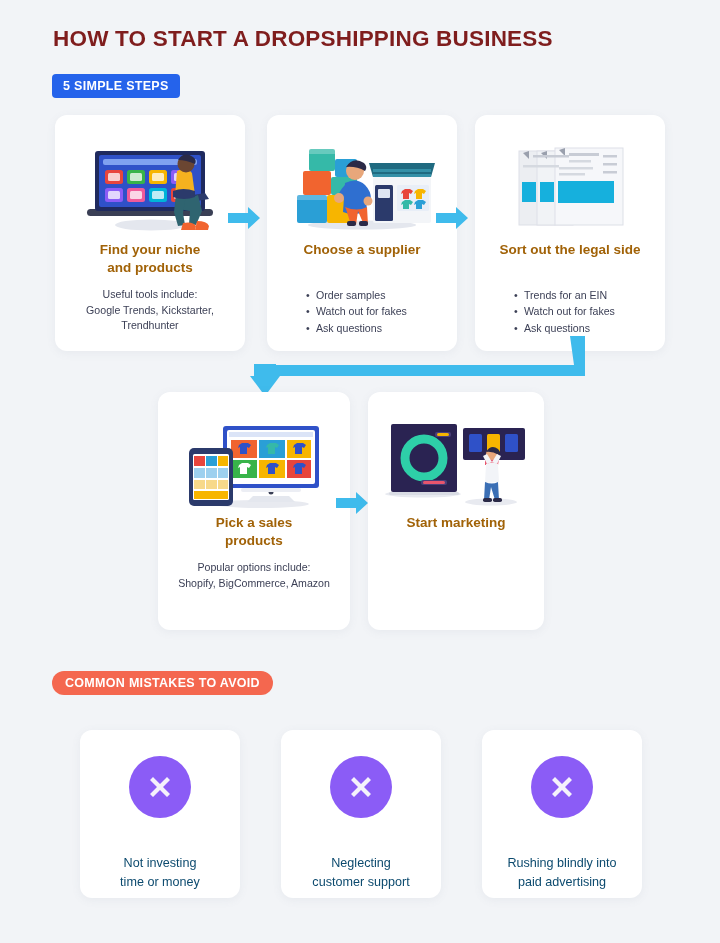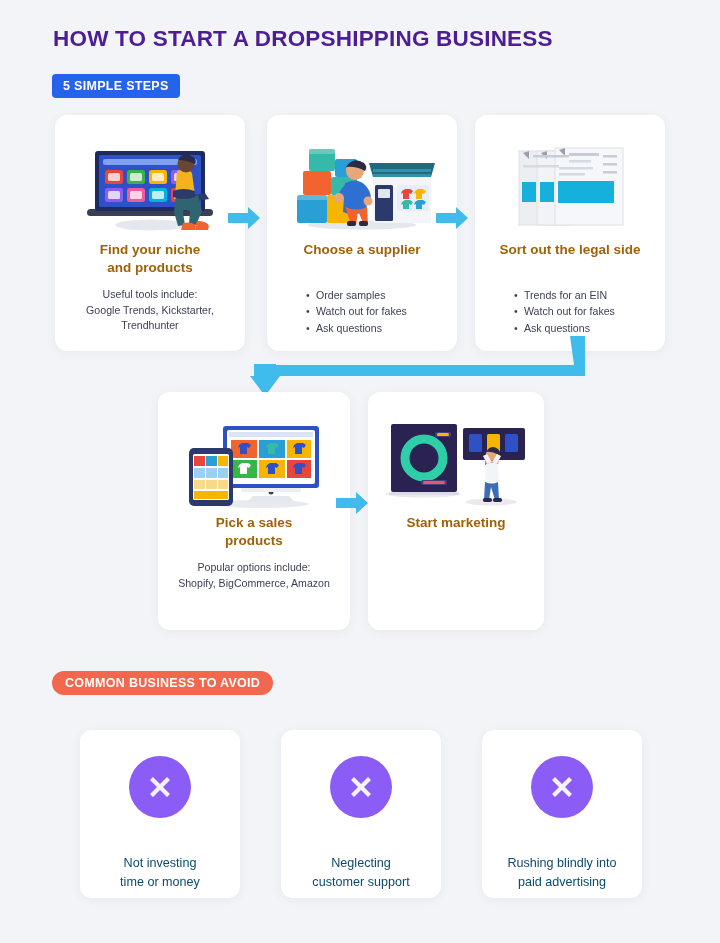--- a/index.html
+++ b/index.html
@@ -16,21 +16,21 @@
 
   .page { position: relative; width: 720px; height: 943px; }
 
   
   .title {
     position: absolute;
     left: 53px; top: 26px;
     font-size: 22.5px;
     font-weight: bold;
     letter-spacing: 0.2px;
-    color: #4c1d95;
+    color: #7f1d1d;
     white-space: nowrap;
   }
 
   .badge {
     position: absolute;
     display: inline-flex;
     align-items: center;
     justify-content: center;
     height: 22px;
     padding: 12px 11px;
@@ -400,21 +400,21 @@
         <rect x="112" y="88" width="9" height="4" rx="1.8" fill="#2b2a47"></rect>
         <path d="M106 54 l-4 -8 4 -2 5 8z" fill="#f2f4f8"></path>
         <path d="M116 54 l4 -8 -4 -2 -5 8z" fill="#f2f4f8"></path>
       </svg>
     </div>
     <div class="card-title" style="top:122px;">
       <span>Start marketing</span>
     </div>
   </div>
 
-  <div class="badge badge-mistakes">COMMON BUSINESS TO AVOID</div>
+  <div class="badge badge-mistakes">COMMON MISTAKES TO AVOID</div>
 
   <div class="card m1">
     <div class="x-badge">
       <svg width="34" height="34" viewBox="0 0 34 34">
         <path d="M7 10 L10 7 L17 14 L24 7 L27 10 L20 17 L27 24 L24 27 L17 20 L10 27 L7 24 L14 17 Z" fill="#f4f2fb"></path>
       </svg>
     </div>
     <div class="mistake-text">
       <span>Not investing</span><br>
       <span>time or money</span>

